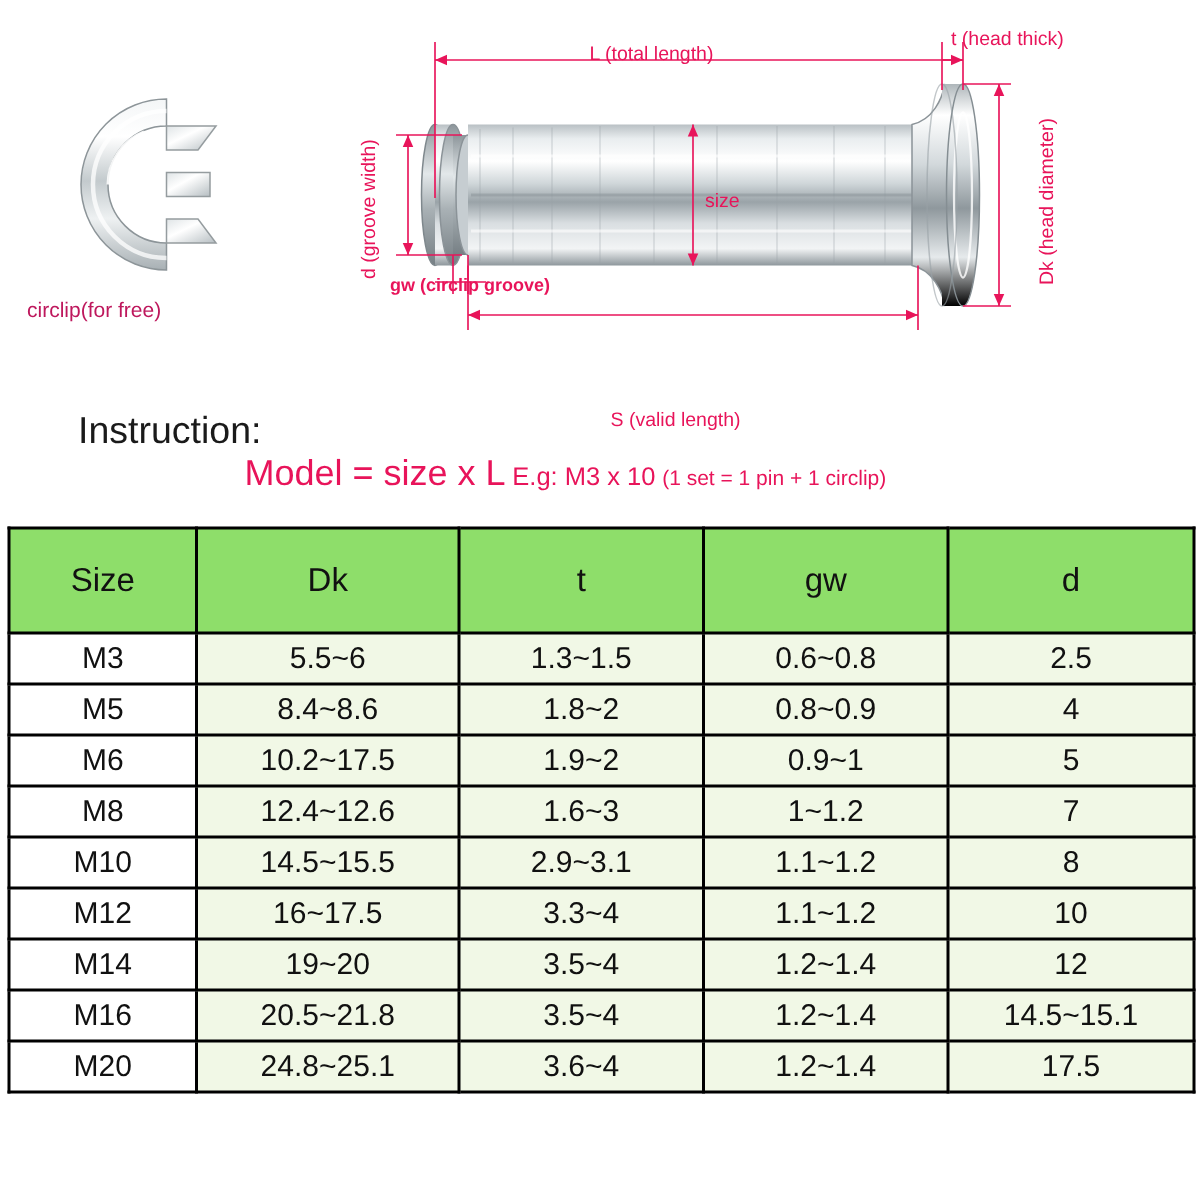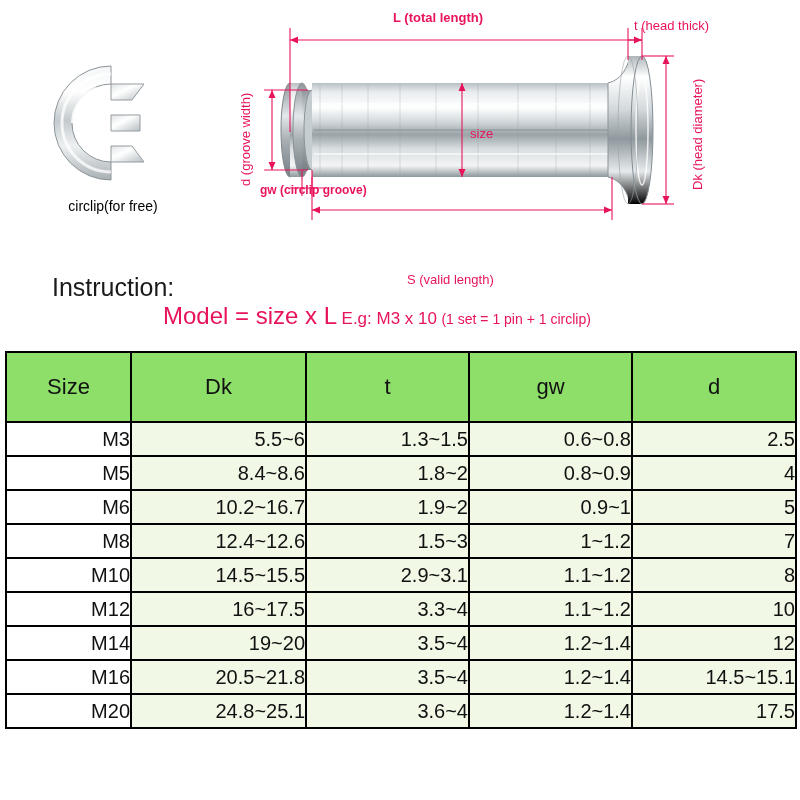--- a/index.html
+++ b/index.html
@@ -28,22 +28,21 @@
     left: 36px;
     top: 58px;
     width: 150px;
     height: 130px;
   }
   .circlip-caption {
     position: absolute;
     left: 18px;
     top: 198px;
     width: 190px;
-    text-align: center;
-    color: #000000;
+    color: #be185d;
     font-size: 14px;
   }
 
   
   .pin-wrap {
     position: absolute;
     left: 250px;
     top: 20px;
     width: 450px;
     height: 200px;
@@ -112,21 +111,20 @@
   table.spec thead th {
     background: #8ede6a;
     height: 66px;
     font-weight: normal;
     font-size: 22px;
   }
   table.spec tbody td {
     background: #f1f8e6;
     height: 32px;
     padding: 0;
-    text-align: right;
   }
   table.spec tbody tr td:first-child {
     background: #ffffff;
   }
   col.c-size { width: 125px; }
   col.c-dk   { width: 175px; }
   col.c-t    { width: 163px; }
   col.c-gw   { width: 163px; }
   col.c-d    { width: 164px; }
 </style>
@@ -263,21 +261,21 @@
 
         <line x1="62" y1="157" x2="62" y2="200"></line>
         <line x1="362" y1="157" x2="362" y2="200"></line>
         <line x1="62" y1="190" x2="362" y2="190"></line>
         <path d="M62,190 l8,-3.5 l0,7 z" fill="#e8145a" stroke="none"></path>
         <path d="M362,190 l-8,-3.5 l0,7 z" fill="#e8145a" stroke="none"></path>
       </g>
     </svg>
   </div>
 
-  <div class="dim" style="left:393px; top:10px;font-weight:bold;">L (total length)</div>
+  <div class="dim" style="left:393px; top:28px;">L (total length)</div>
   <div class="dim" style="left:634px; top:18px;">t (head thick)</div>
   <div class="dim vert" style="left:690px; top:190px;">Dk (head diameter)</div>
   <div class="dim vert" style="left:238px; top:186px;">d (groove width)</div>
   <div class="dim small" style="left:260px; top:183px;">gw (circlip groove)</div>
   <div class="dim" style="left:470px; top:126px;">size</div>
   <div class="dim" style="left:407px; top:228px;margin-top:44px;">S (valid length)</div>
 </div>
 
 <div id="instruction">Instruction:</div>
 
@@ -315,29 +313,29 @@
       </tr>
       <tr>
         <td>M5</td>
         <td>8.4~8.6</td>
         <td>1.8~2</td>
         <td>0.8~0.9</td>
         <td>4</td>
       </tr>
       <tr>
         <td>M6</td>
-        <td>10.2~16.7</td>
+        <td>10.2~17.5</td>
         <td>1.9~2</td>
         <td>0.9~1</td>
         <td>5</td>
       </tr>
       <tr>
         <td>M8</td>
         <td>12.4~12.6</td>
-        <td>1.5~3</td>
+        <td>1.6~3</td>
         <td>1~1.2</td>
         <td>7</td>
       </tr>
       <tr>
         <td>M10</td>
         <td>14.5~15.5</td>
         <td>2.9~3.1</td>
         <td>1.1~1.2</td>
         <td>8</td>
       </tr>

